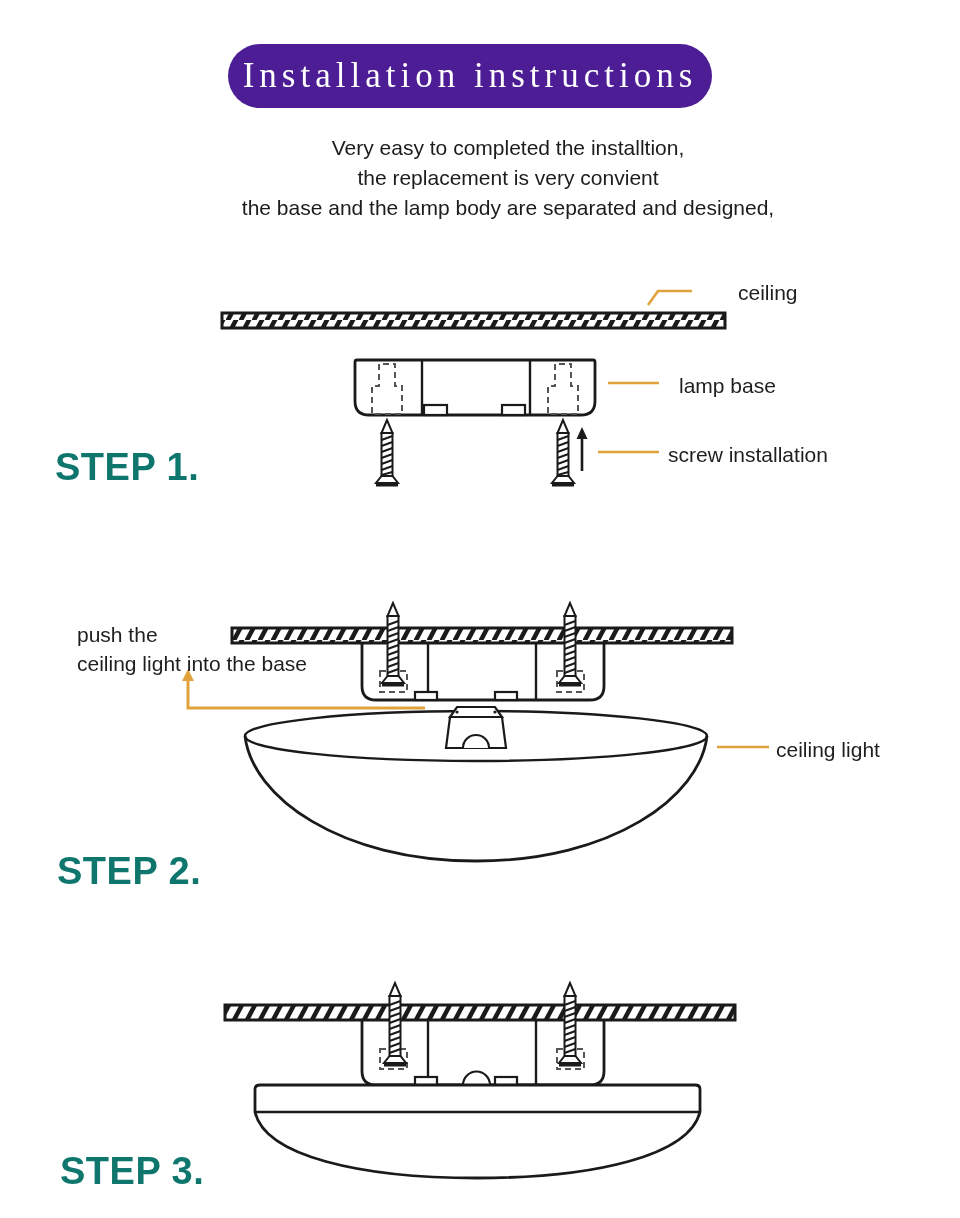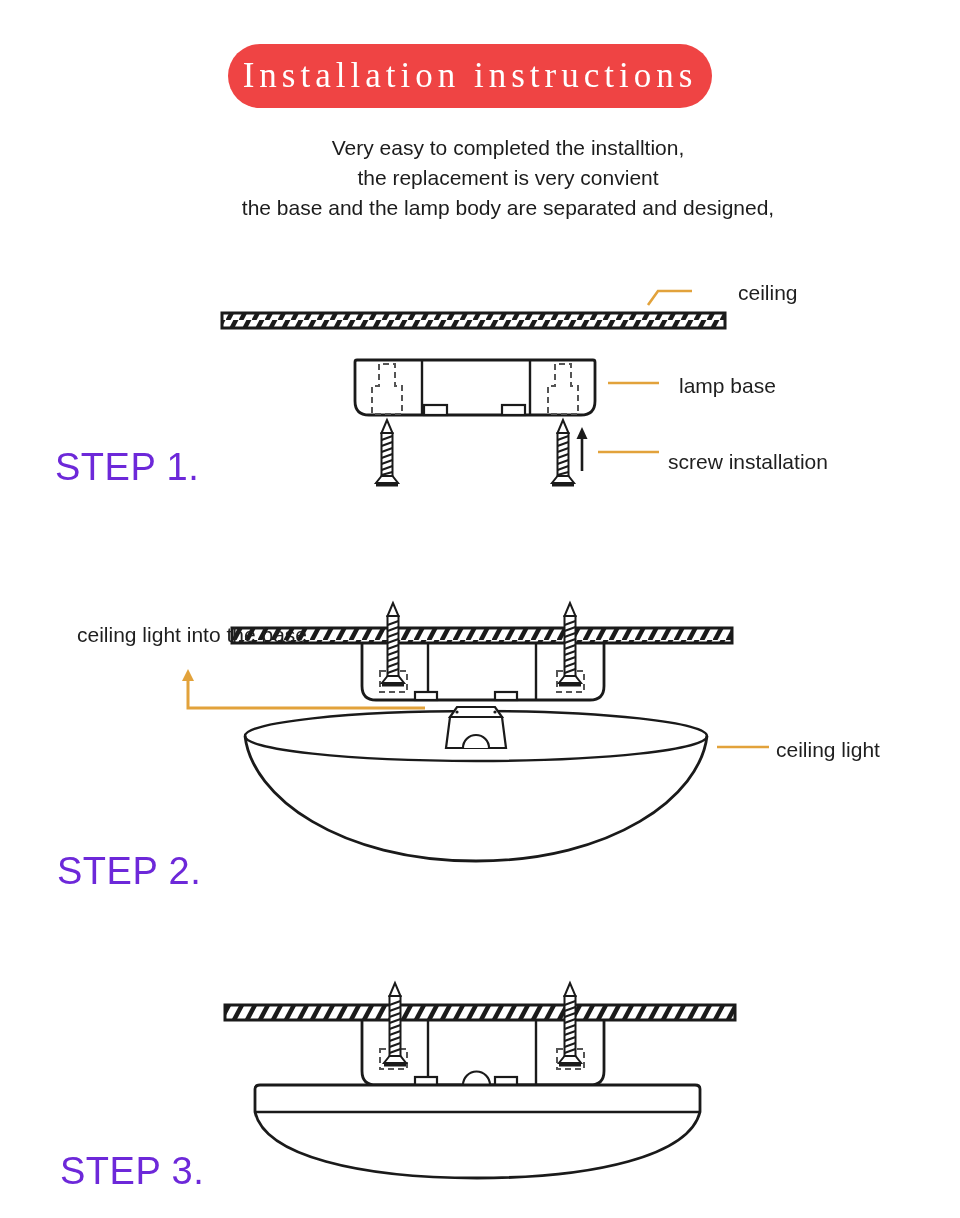--- a/index.html
+++ b/index.html
@@ -1,30 +1,30 @@
 <!DOCTYPE html>
 <html><head>
 <meta charset="utf-8">
 <style>
   html,body{margin:0;padding:0;background:#ffffff;}
   body{width:960px;height:1218px;position:relative;overflow:hidden;
        font-family:"Liberation Sans", sans-serif;color:#1a1a1a;}
   .abs{position:absolute;}
   .banner{
     left:228px;top:44px;width:484px;height:64px;border-radius:32px;
-    background:#ef4444;color:#ffffff;text-align:center;line-height:64px;
+    background:#4c1d95;color:#ffffff;text-align:center;line-height:64px;
     font-family:"Liberation Serif", serif;font-size:35px;letter-spacing:5px;
     white-space:nowrap;
   }
   .intro{
     left:0;top:133px;width:960px;text-align:center;
     font-size:21px;line-height:30px;color:#1c1c1c;padding-left:28px;
   }
   .step-label{
-    font-size:38px;font-weight:400;color:#6d28d9;letter-spacing:0.5px;
+    font-size:38px;font-weight:700;color:#0f766e;letter-spacing:0.5px;
     white-space:nowrap;
   }
   .callout{
     font-size:21px;color:#1f1f1f;white-space:nowrap;line-height:29px;
   }
   svg{display:block;}
 </style>
 </head>
 <body>
 
@@ -74,21 +74,21 @@
     <path d="M382,152 L376.5,164 L387.5,164 Z" stroke="none"></path>
   </g>
 
   <polyline points="448,30 458,16 492,16" fill="none" stroke="#E2A23B" stroke-width="2.6"></polyline>
   <line x1="408" y1="108" x2="459" y2="108" stroke="#E2A23B" stroke-width="2.6"></line>
   <line x1="398" y1="177" x2="459" y2="177" stroke="#E2A23B" stroke-width="2.6"></line>
 </svg>
 
 <div class="abs callout" style="left:702px;top:278px;margin-left:36px;">ceiling</div>
 <div class="abs callout" style="left:679px;top:371px;">lamp base</div>
-<div class="abs callout" style="left:668px;top:440px;margin-top:7px;">screw installation</div>
+<div class="abs callout" style="left:668px;top:440px;">screw installation</div>
 <div class="abs step-label" style="left:55px;top:446px;">STEP 1.</div>
 
 <svg class="abs" style="left:180px;top:595px;" width="600" height="280" viewBox="0 0 600 280">
   <defs>
     <pattern id="h2" patternUnits="userSpaceOnUse" width="13" height="15">
       <rect width="13" height="15" fill="#ffffff"></rect>
       <line x1="1" y1="17" x2="11" y2="-2" stroke="#1a1a1a" stroke-width="4.5"></line>
     </pattern>
     <g id="screw-long2">
       <path d="M0,0 L-5.5,13 L5.5,13 Z" fill="#ffffff" stroke="#1a1a1a" stroke-width="2"></path>
@@ -130,20 +130,21 @@
 
   <g stroke="#E2A23B" fill="#E2A23B">
     <polyline points="8,82 8,113 245,113" fill="none" stroke-width="3"></polyline>
     <path d="M8,74 L2,86 L14,86 Z" stroke="none"></path>
   </g>
 
   <line x1="537" y1="152" x2="589" y2="152" stroke="#E2A23B" stroke-width="2.6"></line>
 </svg>
 
 <div class="abs callout" style="left:77px;top:620px;">
+  <div>push the</div>
   <div>ceiling light into the base</div>
 </div>
 <div class="abs callout" style="left:776px;top:735px;">ceiling light</div>
 <div class="abs step-label" style="left:57px;top:806px;margin-top:44px;">STEP 2.</div>
 
 <svg class="abs" style="left:180px;top:975px;" width="600" height="235" viewBox="0 0 600 235">
   <defs>
     <pattern id="h3" patternUnits="userSpaceOnUse" width="13" height="15">
       <rect width="13" height="15" fill="#ffffff"></rect>
       <line x1="1" y1="17" x2="11" y2="-2" stroke="#1a1a1a" stroke-width="4.5"></line>

